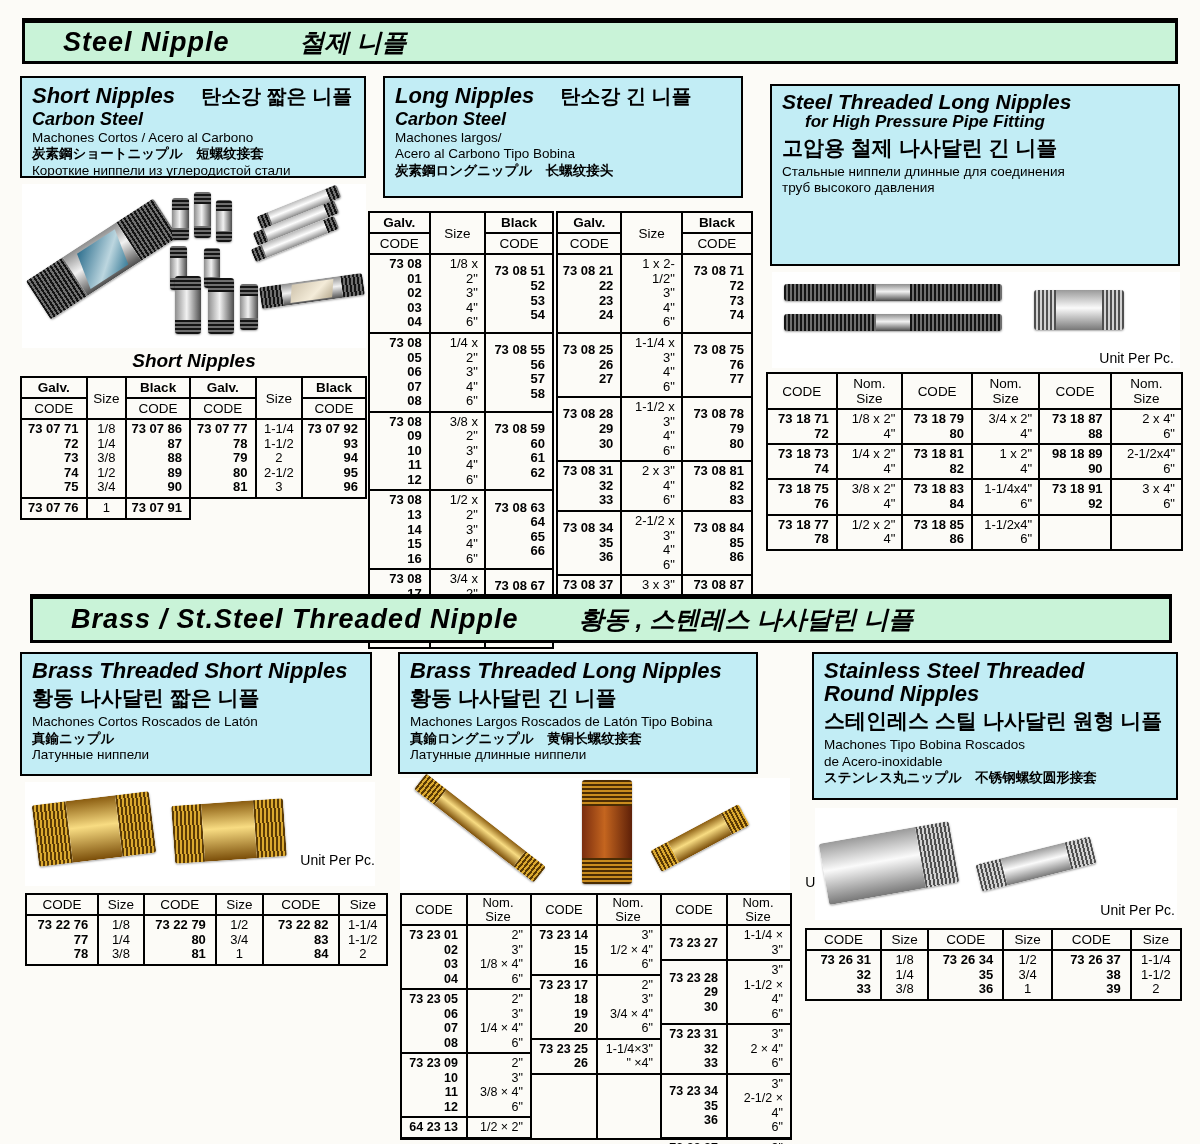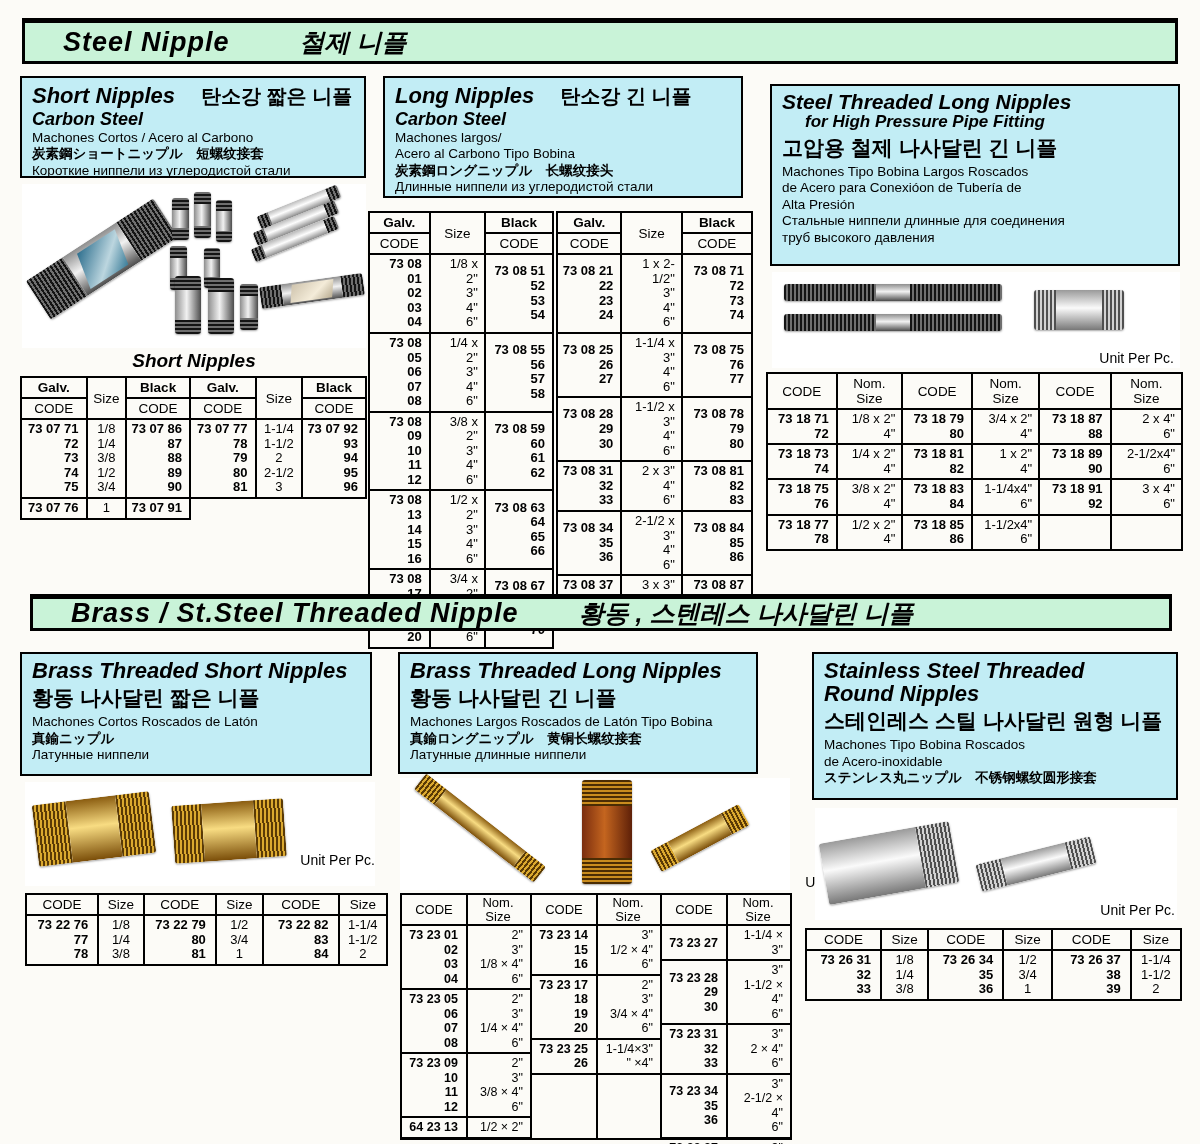--- a/index.html
+++ b/index.html
@@ -243,21 +243,20 @@
 
   <div class="cyanbox" style="left:383px;top:76px;width:360px;height:122px;">
     <div class="cb-row">
       <span class="cb-title">Long Nipples</span>
       <span class="cb-ko">탄소강 긴 니플</span>
     </div>
     <div class="cb-sub">Carbon Steel</div>
     <div class="cb-line">Machones largos/
 Acero al Carbono Tipo Bobina</div>
     <div class="cb-line cjk">炭素鋼ロングニップル　长螺纹接头</div>
-    <div class="cb-line">Длинные ниппели из углеродистой стали</div>
   </div>
 
   <div class="twrap" style="left:368px;top:211px;width:186px;">
     <table class="tbl t-ln">
       <colgroup>
           <col style="width:33%">
           <col style="width:30%">
           <col style="width:37%">
         </colgroup>
       <thead>
@@ -435,23 +434,20 @@
 89</td>
           </tr>
         </tbody>
     </table>
   </div>
 
   <div class="cyanbox" style="left:770px;top:84px;width:410px;height:182px;">
     <div class="cb-title" style="font-size:21px;">Steel Threaded Long Nipples</div>
     <div class="cb-sub" style="font-size:17px;margin-left:23px;">for High Pressure Pipe Fitting</div>
     <div class="cb-ko-big">고압용 철제 나사달린 긴 니플</div>
-    <div class="cb-line">Machones Tipo Bobina Largos Roscados
-de Acero para Conexióon de Tubería de
-Alta Presión</div>
     <div class="cb-line">Стальные ниппели длинные для соединения
 труб высокого давления</div>
   </div>
 
   <div class="photo" style="left:772px;top:272px;width:408px;height:96px;">
     <div class="pipe" style="left:12px;top:12px;width:218px;height:17px;">
       <span class="e" style="width:92px;"></span>
         <span class="m" style="flex:1;"></span>
         <span class="e" style="width:92px;"></span>
     </div>
@@ -508,21 +504,21 @@
           </tr>
           <tr>
             <td>73 18 73
 74</td>
             <td>1/4 x  2"
 4"</td>
             <td>73 18 81
 82</td>
             <td>1  x  2"
 4"</td>
-            <td>73 18 89
+            <td>98 18 89
 90</td>
             <td>2-1/2x4"
 6"</td>
           </tr>
           <tr>
             <td>73 18 75
 76</td>
             <td>3/8 x  2"
 4"</td>
             <td>73 18 83
@@ -543,21 +539,21 @@
 86</td>
             <td>1-1/2x4"
 6"</td>
             <td class="empty"></td>
             <td class="empty"></td>
           </tr>
         </tbody>
     </table>
   </div>
 
-  <div class="banner" style="left:30px;top:594px;width:1142px;height:37px;gap:60px;">
+  <div class="banner" style="left:30px;top:594px;width:1142px;height:49px;gap:60px;">
     <span class="en">Brass / St.Steel Threaded Nipple</span>
     <span class="ko">황동 , 스텐레스 나사달린 니플</span>
   </div>
 
   <div class="cyanbox" style="left:20px;top:652px;width:352px;height:124px;">
     <div class="cb-title">Brass Threaded Short Nipples</div>
     <div class="cb-ko-big">황동 나사달린 짧은 니플</div>
     <div class="cb-line">Machones Cortos Roscados de Latón</div>
     <div class="cb-line cjk">真鍮ニップル</div>
     <div class="cb-line">Латунные ниппели</div>

